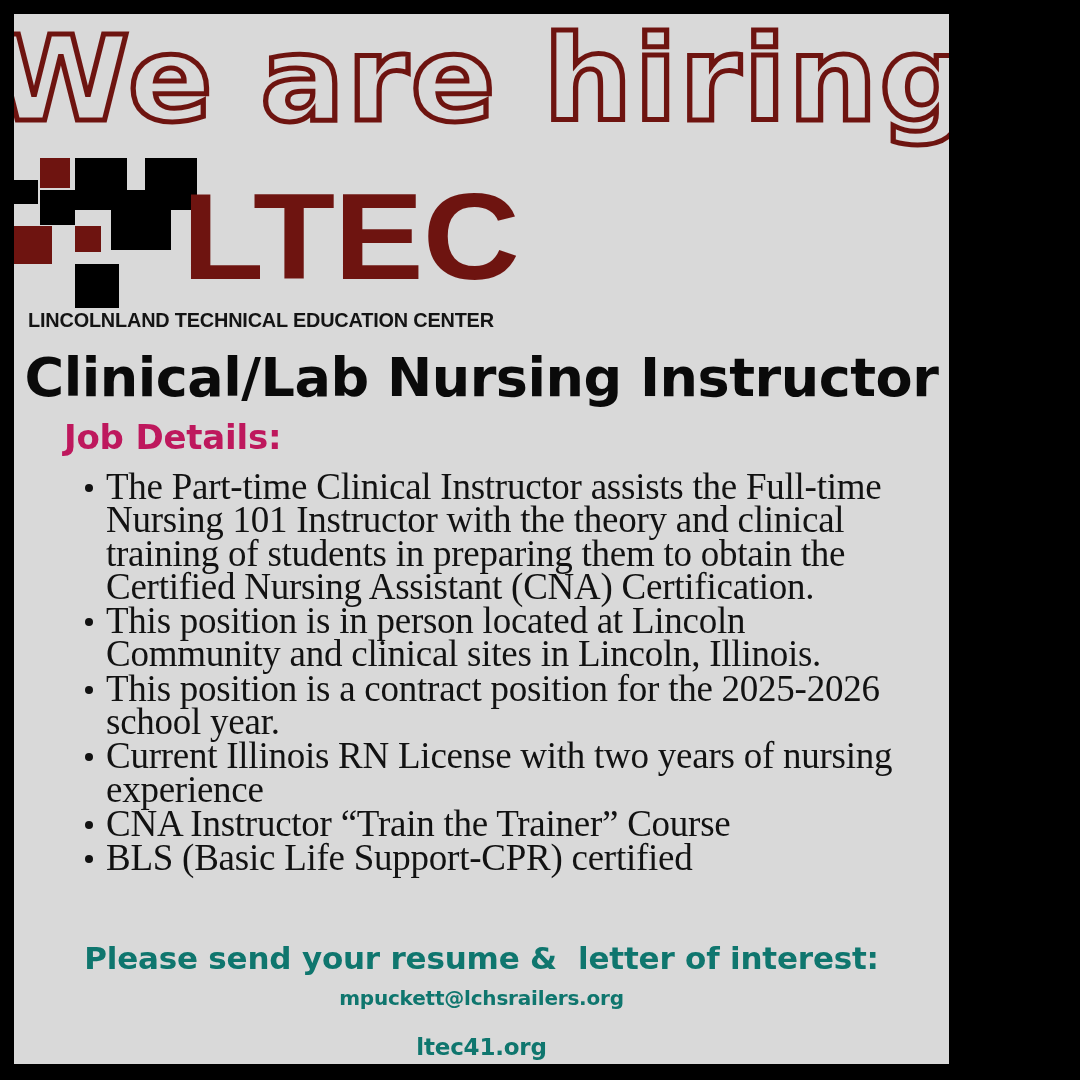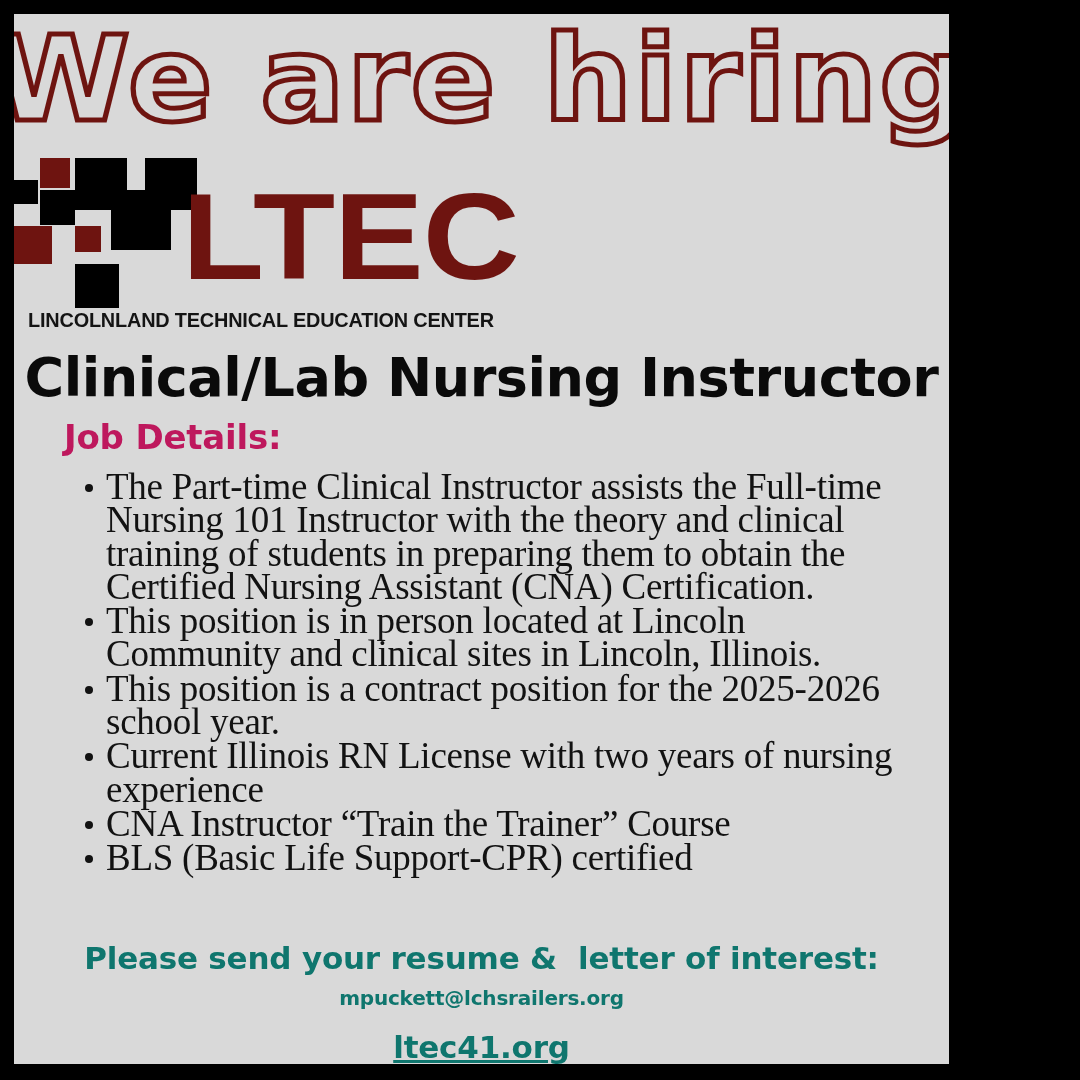--- a/index.html
+++ b/index.html
@@ -181,25 +181,24 @@
     line-height: 40px;
     letter-spacing: -0.2px;
     white-space: pre;
   }
   .footer-line2 {
     font-size: 20px;
     line-height: 40px;
     letter-spacing: -0.2px;
   }
   .footer-line3 {
-    font-size: 31px;
+    font-size: 23px;
     line-height: 40px;
     letter-spacing: -0.2px;
     margin-top: 9px;
-    text-decoration: underline;
   }
 </style>
 </head>
 <body>
 
 <div id="poster">
   <div id="canvas">
 
     <div class="headline">We are hiring</div>
 

